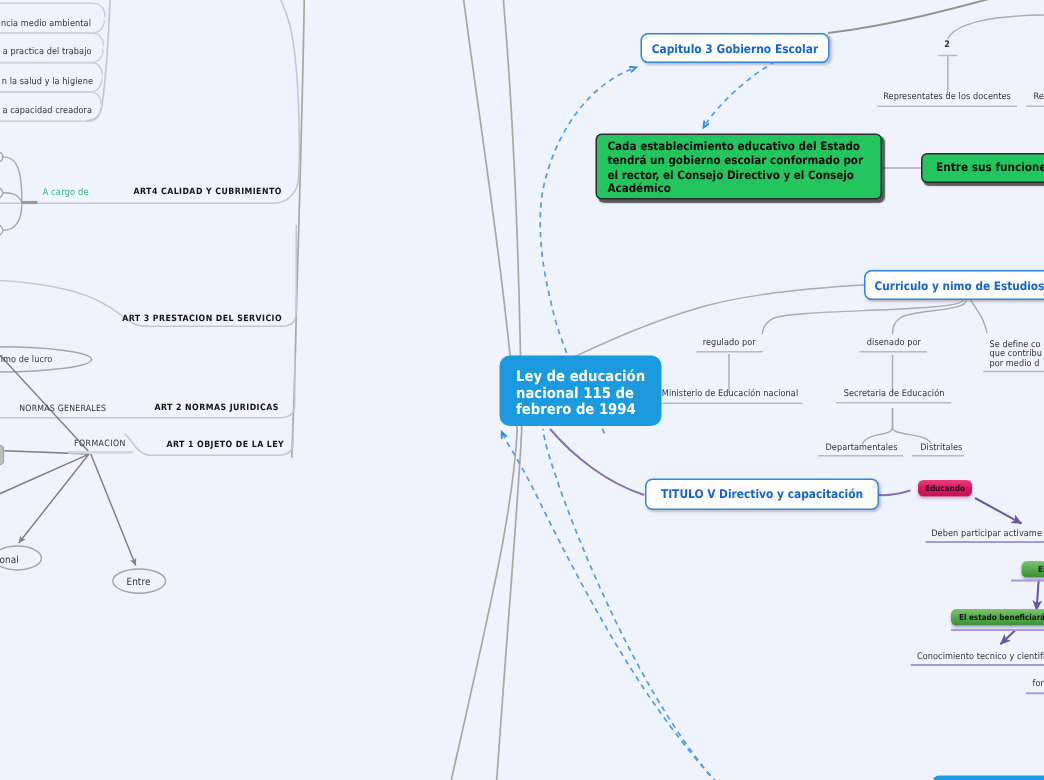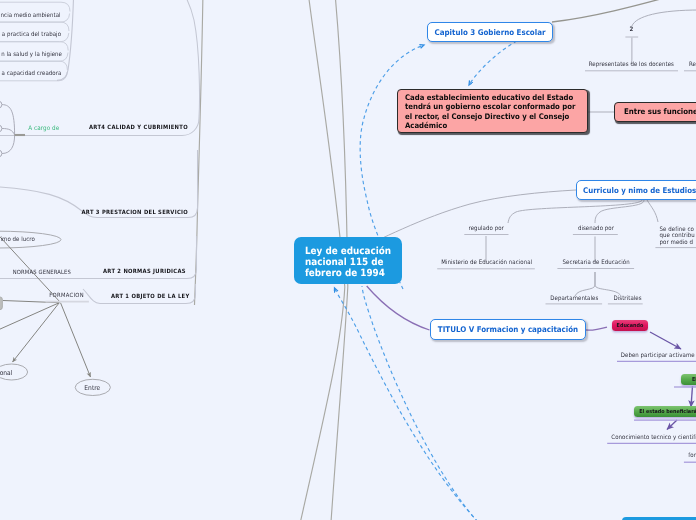--- a/index.html
+++ b/index.html
@@ -8,29 +8,30 @@
        font-family:"DejaVu Sans", sans-serif;font-stretch:condensed;
        -webkit-font-smoothing:antialiased;text-rendering:geometricPrecision;}
   #canvas{position:relative;width:696px;height:520px;overflow:hidden;background:#eff3fd;}
   svg.layer{position:absolute;left:0;top:0;width:696px;height:520px;}
   .node{position:absolute;box-sizing:border-box;white-space:nowrap;}
 
   .central{
     background:#1c9ae0;color:#fff;border-radius:7px;
     font-weight:bold;font-size:9.8px;line-height:10.9px;
     white-space:pre-line;
+    margin-left:39px;
   }
   .bluebox{
     background:#fff;border:1.8px solid #2f86e8;border-radius:5px;
     color:#1565d0;font-weight:bold;font-size:7.9px;
     display:flex;align-items:center;justify-content:center;
     box-shadow:1.2px 1.2px 1.6px rgba(80,80,95,.32);
   }
   .blackbox{
-    background:#fca5a5;border:1.7px solid #2b2b2b;border-radius:4px;
+    background:#22c55e;border:1.7px solid #2b2b2b;border-radius:4px;
     color:#0c0c0c;font-weight:bold;
     box-shadow:1.8px 1.8px 0.8px rgba(50,50,55,.8);
     white-space:normal;
   }
   .pill{
     border-radius:3.5px;color:#16161a;font-weight:bold;
     display:flex;align-items:center;justify-content:center;
     overflow:hidden;
   }
   .pillpink{background:linear-gradient(180deg,#e8417a 0%,#e01560 48%,#c3124f 100%);
@@ -132,21 +133,21 @@
 
 <div class="node bluebox" style="left:427px;top:22px;width:126px;height:20px;">
   <span>Capitulo 3 Gobierno Escolar</span>
 </div>
 
 <div class="node bluebox" style="left:576px;top:180px;width:130px;height:20px;justify-content:flex-start;padding-left:6px;font-size:7.8px;">
   <span>Curriculo y nimo de Estudios</span>
 </div>
 
 <div class="node bluebox" style="left:430px;top:319px;width:156px;height:21px;">
-  <span>TITULO V Formacion y capacitación</span>
+  <span>TITULO V Directivo y capacitación</span>
 </div>
 
 <div class="node blackbox" style="left:397px;top:89px;width:191px;height:44px;padding:3px 7px;font-size:7.7px;line-height:9.3px;">
   <span>Cada establecimiento educativo del Estado tendrá un gobierno escolar conformado por el rector, el Consejo Directivo y el Consejo Académico</span>
 </div>
 
 <div class="node blackbox" style="left:614px;top:101.5px;width:110px;height:20px;padding:0 0 0 9px;font-size:7.8px;line-height:18px;">
   <span>Entre sus funciones</span>
 </div>
 

